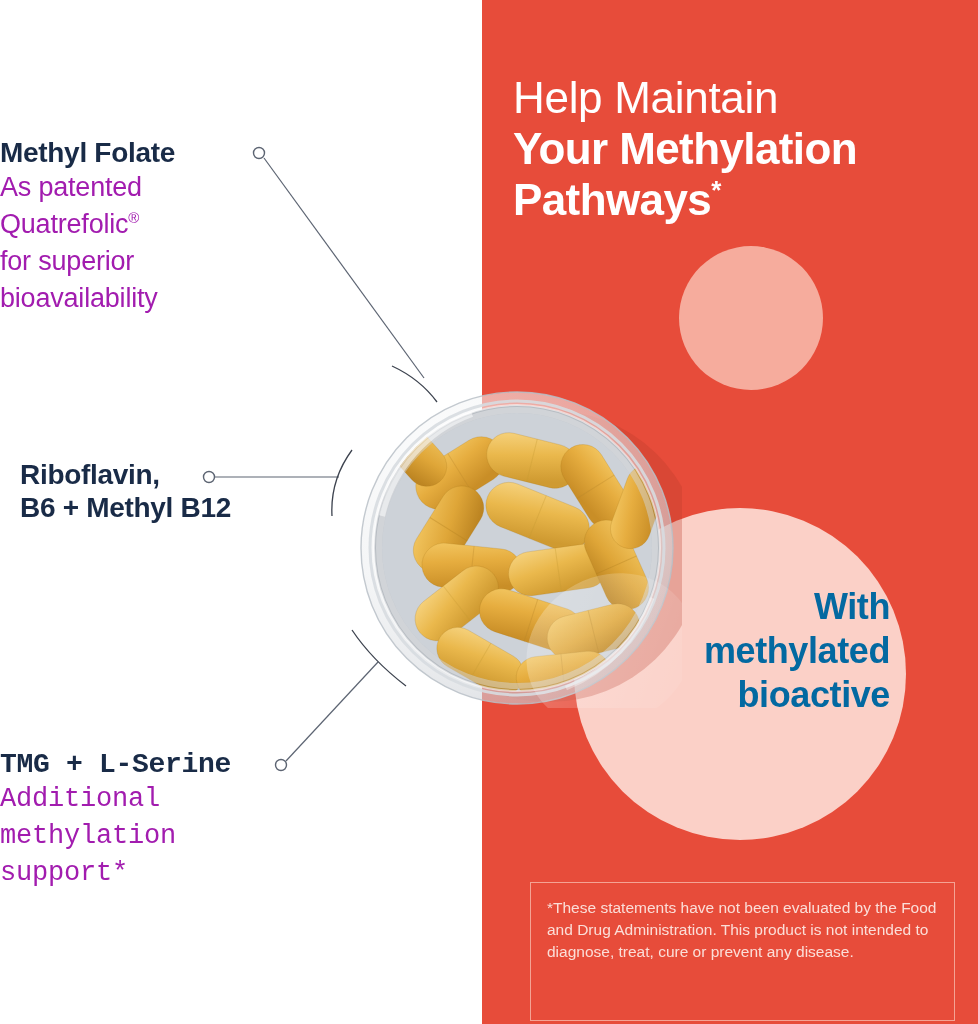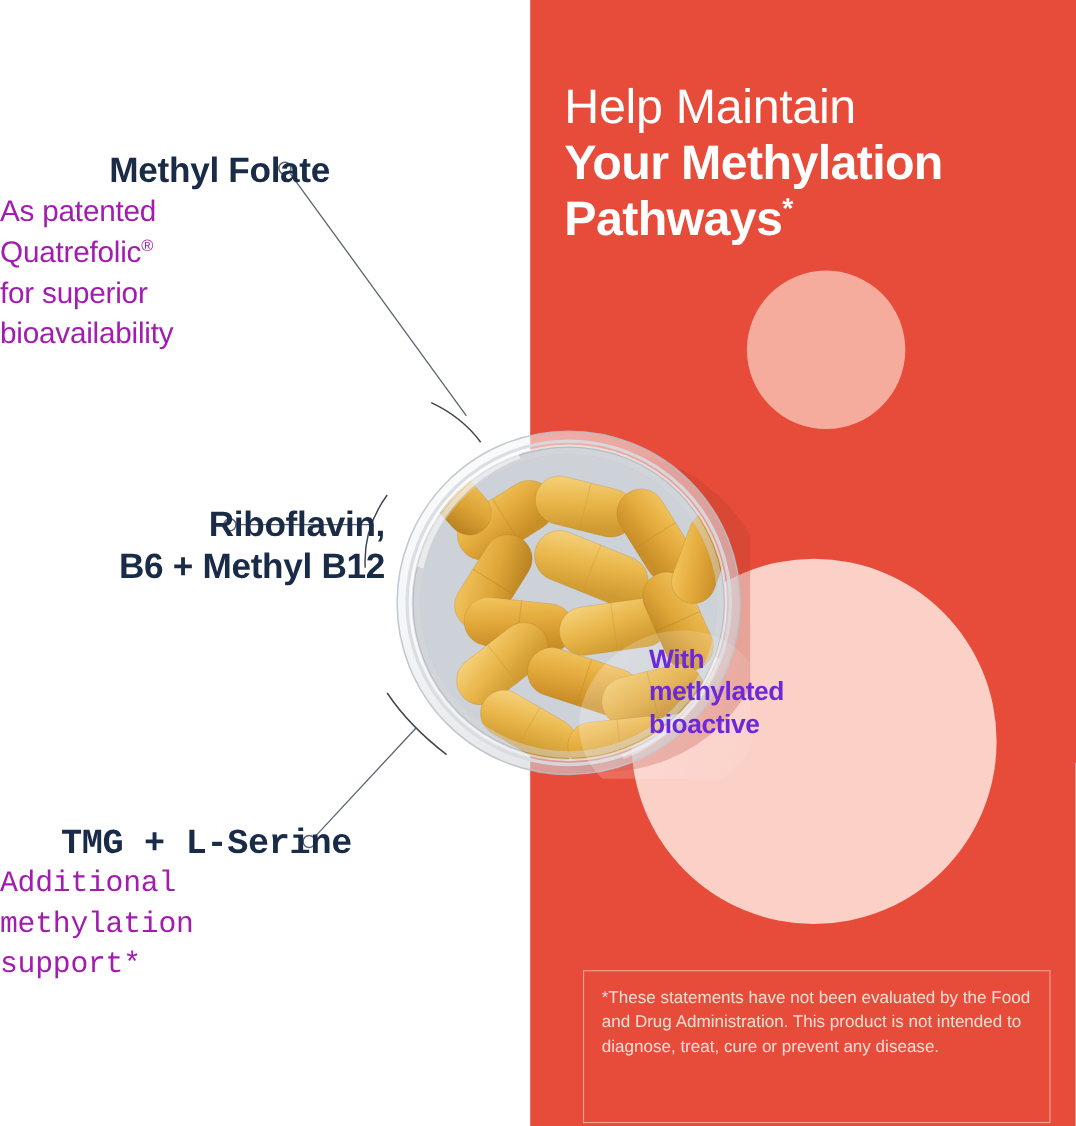--- a/index.html
+++ b/index.html
@@ -54,23 +54,23 @@
   .headline .asterisk {
     font-size:26px;
     vertical-align:super;
     font-weight:700;
   }
 
   
   .badge-text {
     position:absolute;
     left:590px; top:585px; width:300px;
-    text-align:left;
-    color:#6d28d9;
-    font-size:24px;
+    text-align:right;
+    color:#0369a1;
+    font-size:36px;
     font-weight:700;
     line-height:1.22;
     letter-spacing:-0.4px;
   }
   .badge-text span { display:block; }
 
   
   .disclaimer {
     position:absolute;
     left:530px; top:882px; width:425px; height:139px;
@@ -80,25 +80,24 @@
     font-size:15.5px;
     font-weight:400;
     line-height:1.42;
   }
 
   
   .callout { position:absolute; }
   .callout .c-title {
     color:#192b47;
     font-weight:700;
-    font-size:32px;
+    font-size:28px;
     line-height:1.18;
     letter-spacing:-0.3px;
     white-space:pre-line;
-    text-align:right;
   }
   .callout .c-body {
     color:#a21caf;
     font-weight:300;
     font-size:27px;
     line-height:1.37;
     letter-spacing:-0.2px;
     white-space:pre-line;
   }
   .callout .reg {

